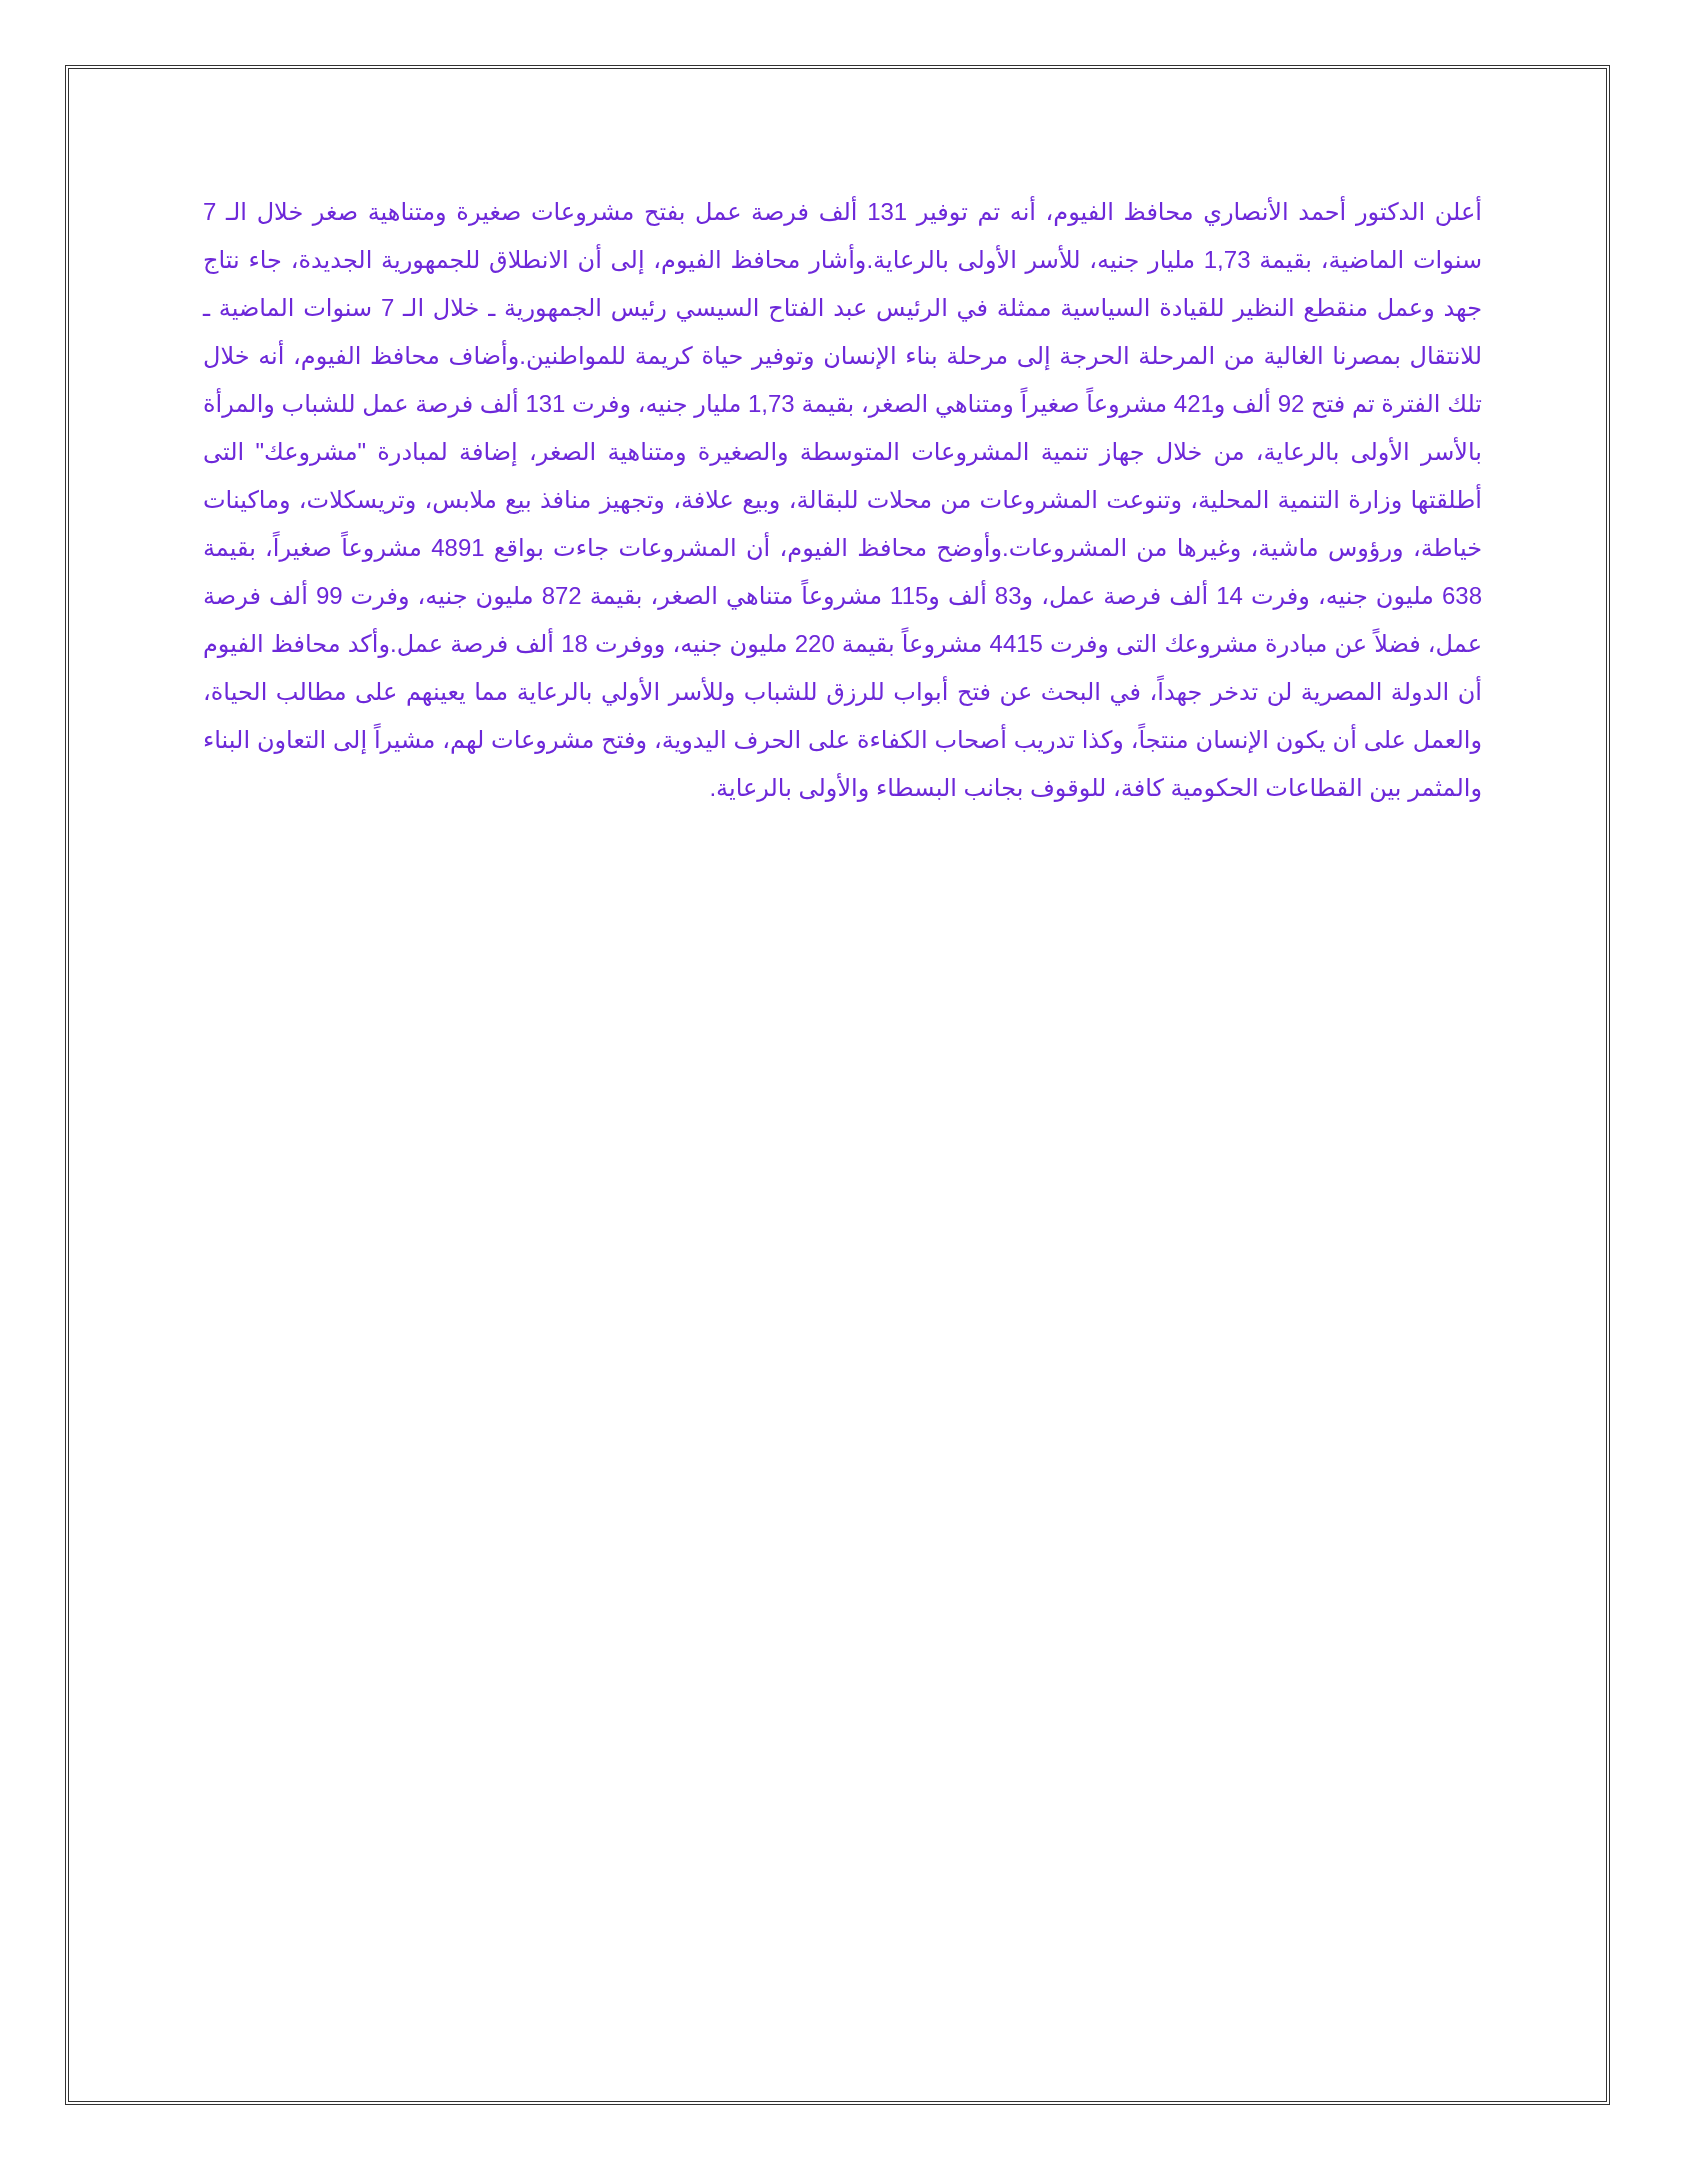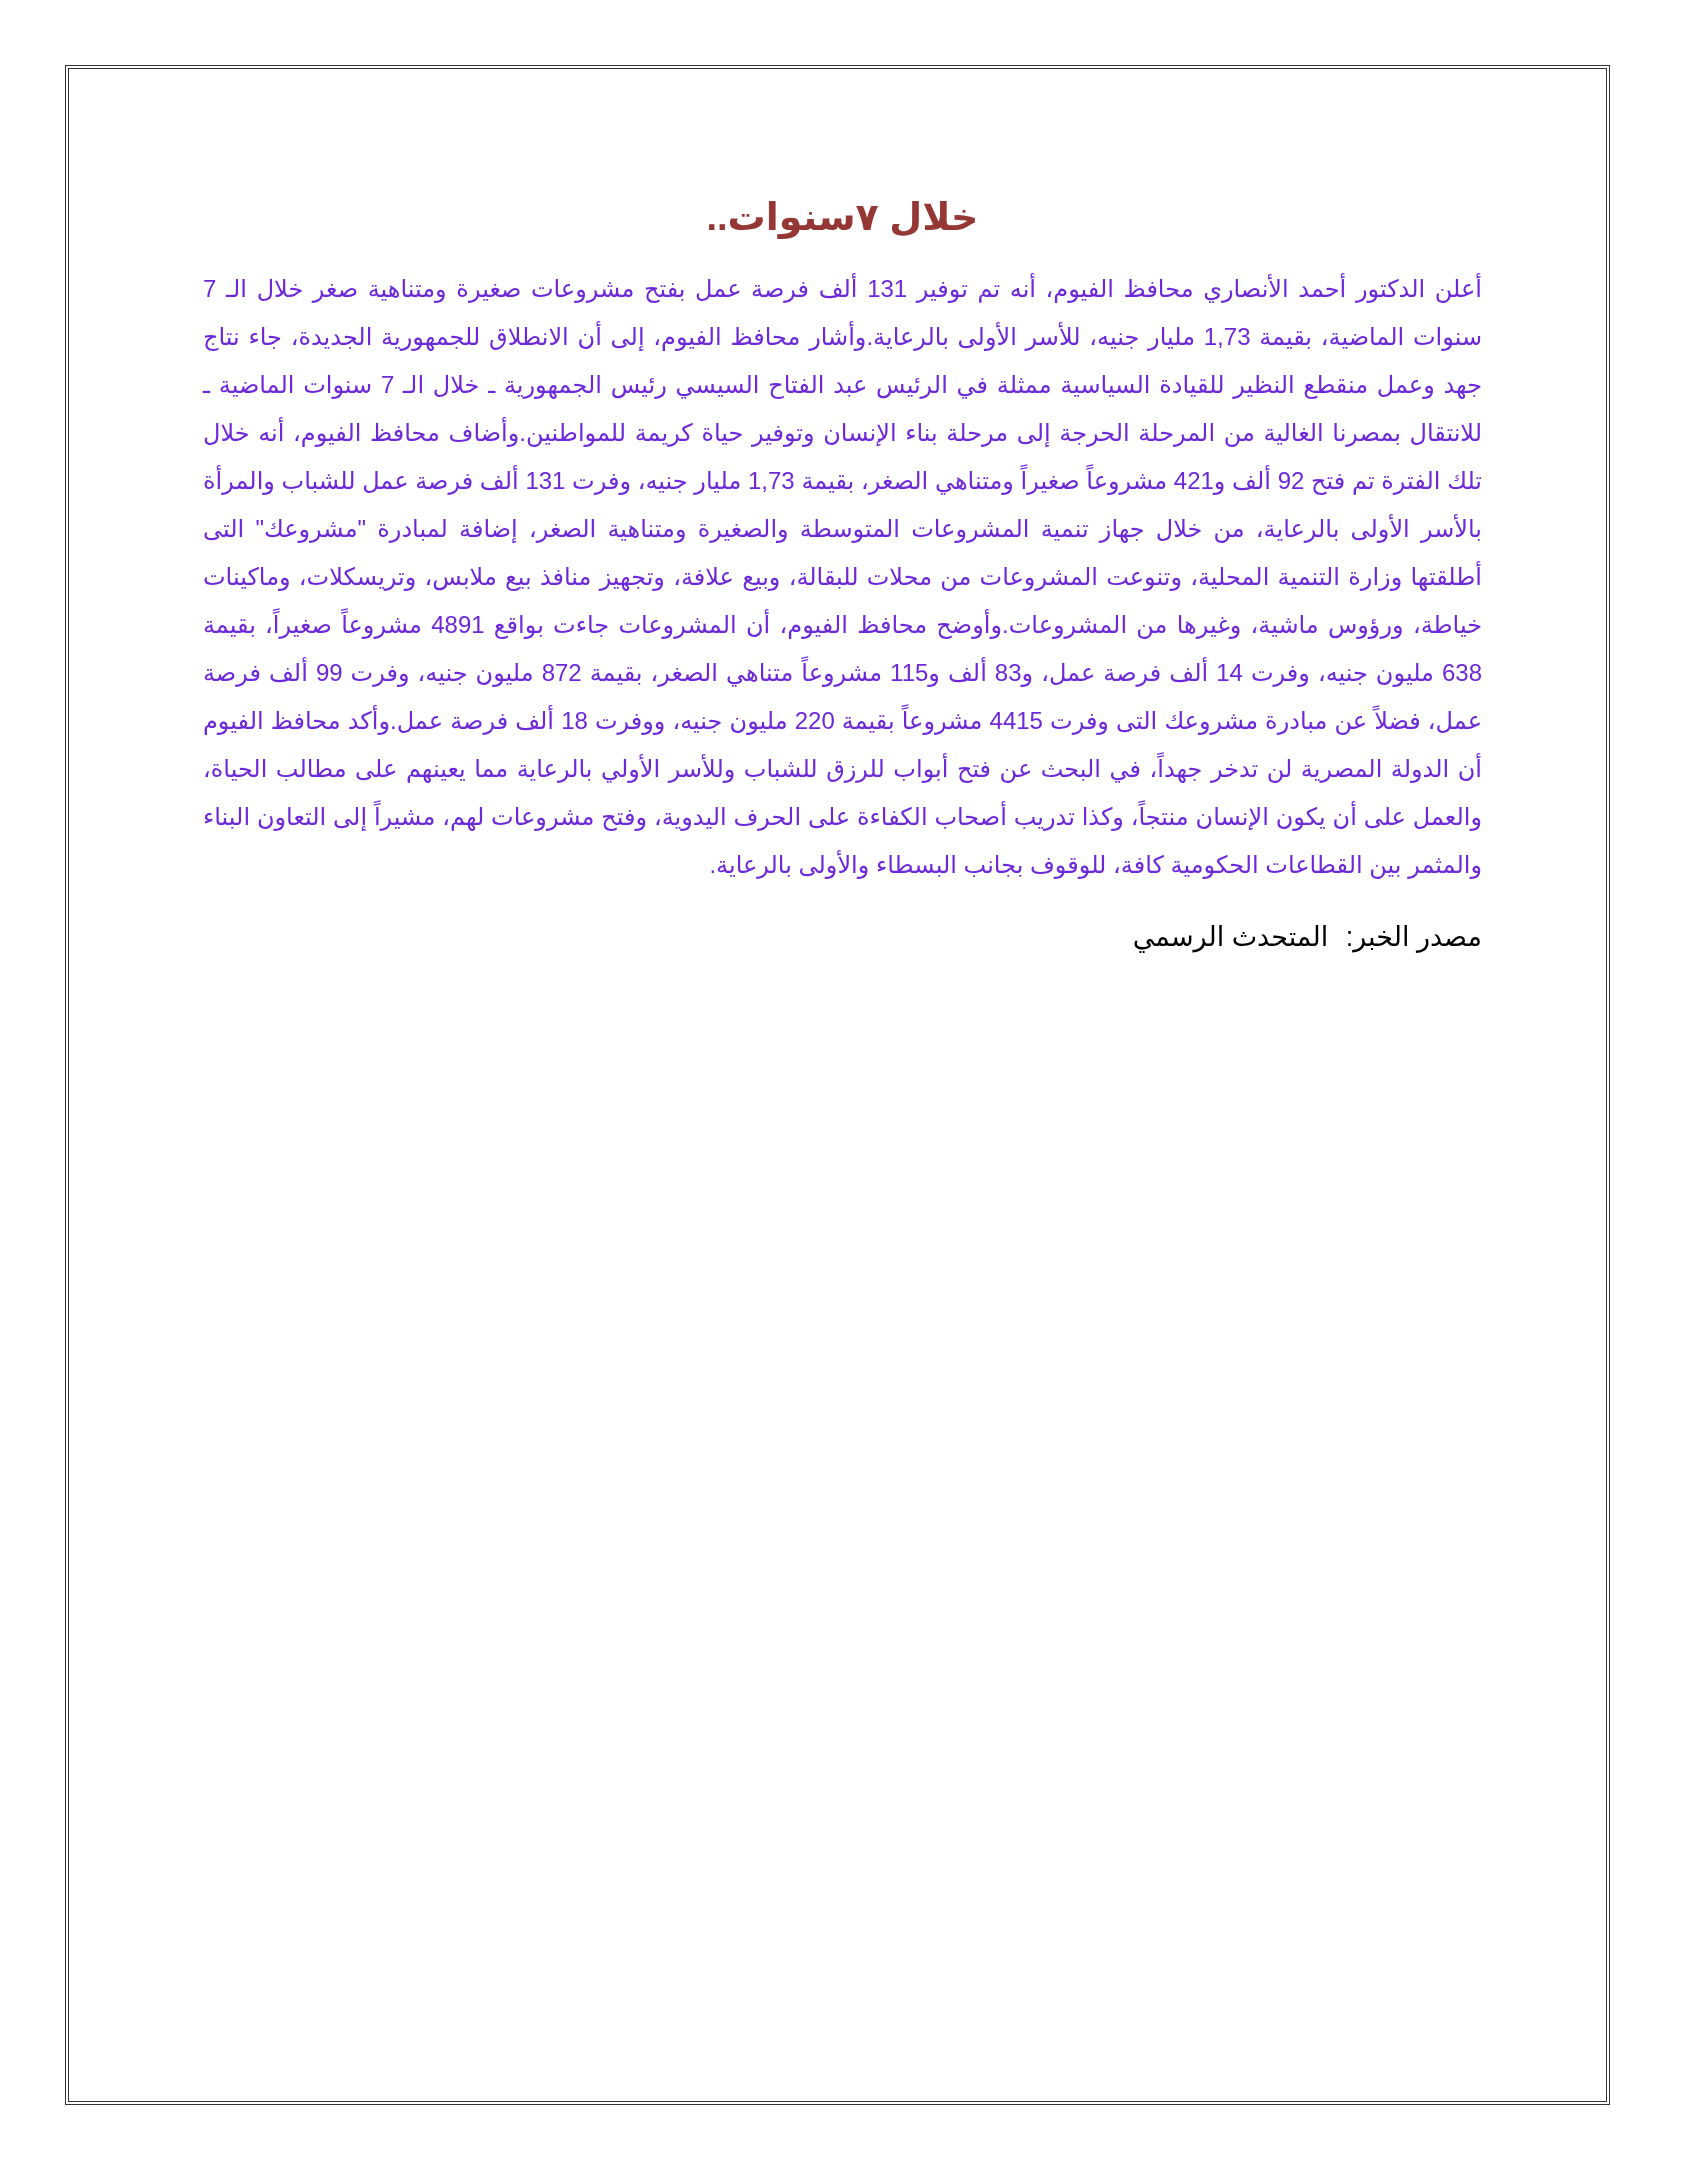--- a/index.html
+++ b/index.html
@@ -31,20 +31,15 @@
   }
   .meta-line .label { }
   .meta-line .value { margin-right: 10px; }
 </style>
 </head>
 <body>
 
 <div class="page-border"></div>
 
 <div class="content">
-  <h2 class="kicker">خلال ٧سنوات..</h2>
   <p class="body-text">أعلن الدكتور أحمد الأنصاري محافظ الفيوم، أنه تم توفير 131 ألف فرصة عمل بفتح مشروعات صغيرة ومتناهية صغر خلال الـ 7 سنوات الماضية، بقيمة 1,73 مليار جنيه، للأسر الأولى بالرعاية.وأشار محافظ الفيوم، إلى أن الانطلاق للجمهورية الجديدة، جاء نتاج جهد وعمل منقطع النظير للقيادة السياسية ممثلة في الرئيس عبد الفتاح السيسي رئيس الجمهورية ـ خلال الـ 7 سنوات الماضية ـ للانتقال بمصرنا الغالية من المرحلة الحرجة إلى مرحلة بناء الإنسان وتوفير حياة كريمة للمواطنين.وأضاف محافظ الفيوم، أنه خلال تلك الفترة تم فتح 92 ألف و421 مشروعاً صغيراً ومتناهي الصغر، بقيمة 1,73 مليار جنيه، وفرت 131 ألف فرصة عمل للشباب والمرأة بالأسر الأولى بالرعاية، من خلال جهاز تنمية المشروعات المتوسطة والصغيرة ومتناهية الصغر، إضافة لمبادرة "مشروعك" التى أطلقتها وزارة التنمية المحلية، وتنوعت المشروعات من محلات للبقالة، وبيع علافة، وتجهيز منافذ بيع ملابس، وتريسكلات، وماكينات خياطة، ورؤوس ماشية، وغيرها من المشروعات.وأوضح محافظ الفيوم، أن المشروعات جاءت بواقع 4891 مشروعاً صغيراً، بقيمة 638 مليون جنيه، وفرت 14 ألف فرصة عمل، و83 ألف و115 مشروعاً متناهي الصغر، بقيمة 872 مليون جنيه، وفرت 99 ألف فرصة عمل، فضلاً عن مبادرة مشروعك التى وفرت 4415 مشروعاً بقيمة 220 مليون جنيه، ووفرت 18 ألف فرصة عمل.وأكد محافظ الفيوم أن الدولة المصرية لن تدخر جهداً، في البحث عن فتح أبواب للرزق للشباب وللأسر الأولي بالرعاية مما يعينهم على مطالب الحياة، والعمل على أن يكون الإنسان منتجاً، وكذا تدريب أصحاب الكفاءة على الحرف اليدوية، وفتح مشروعات لهم، مشيراً إلى التعاون البناء والمثمر بين القطاعات الحكومية كافة، للوقوف بجانب البسطاء والأولى بالرعاية.</p>
-  <p class="meta-line">
-    <span class="label">مصدر الخبر:</span>
-    <span class="value">المتحدث الرسمي</span>
-  </p>
 </div>
 
 
 </body></html>

